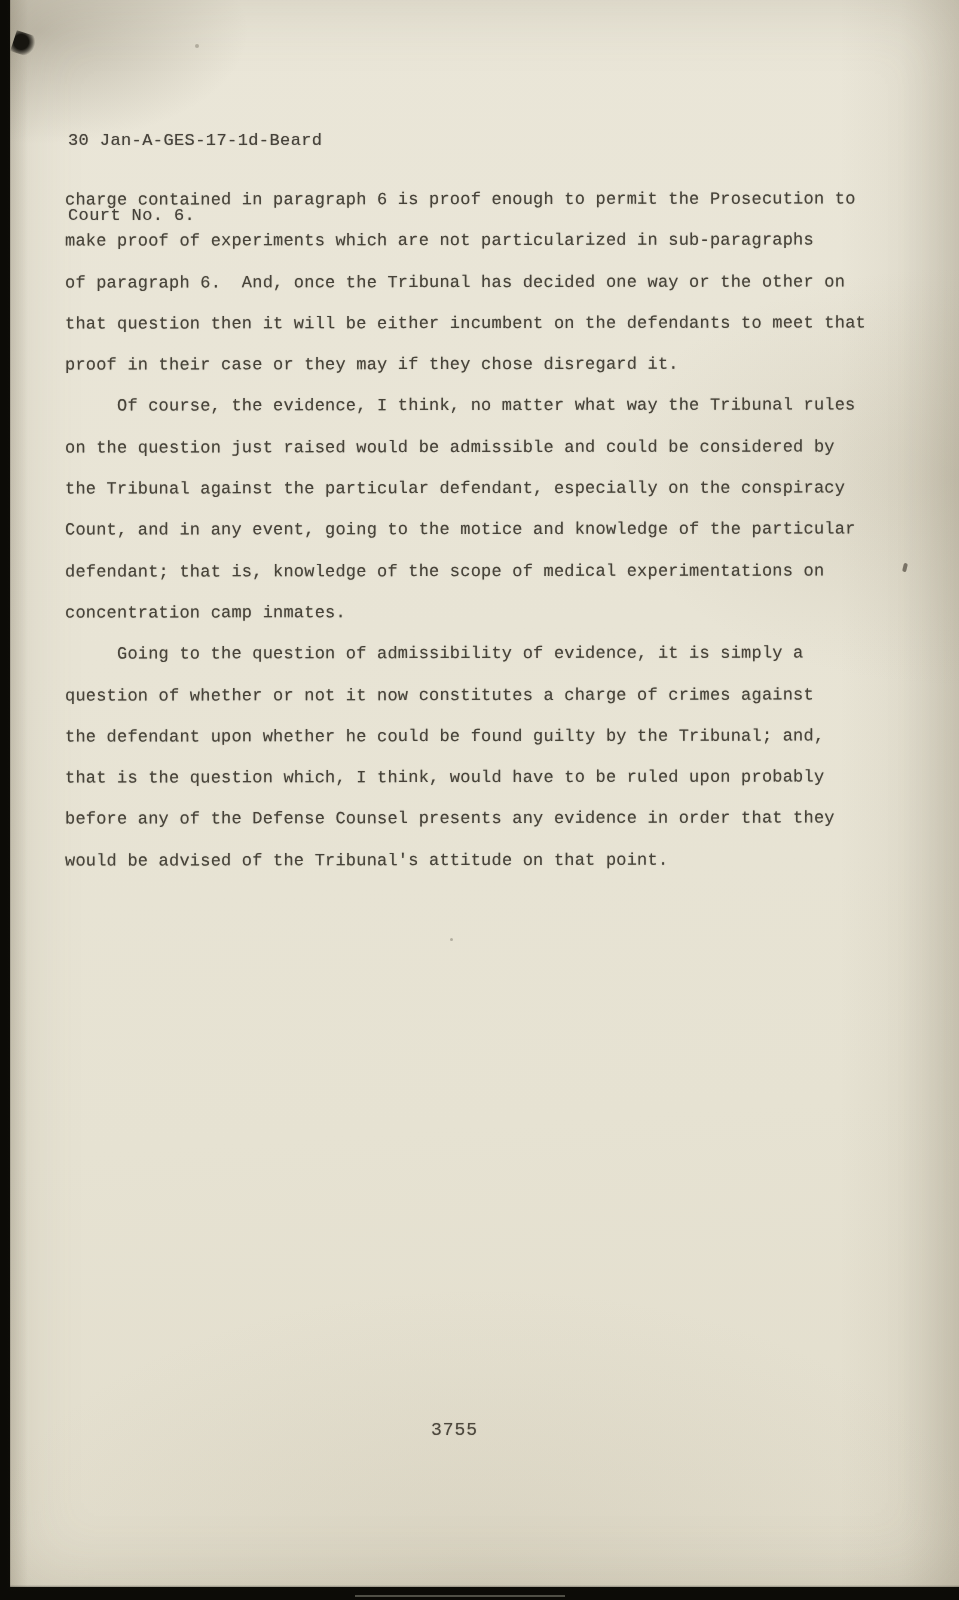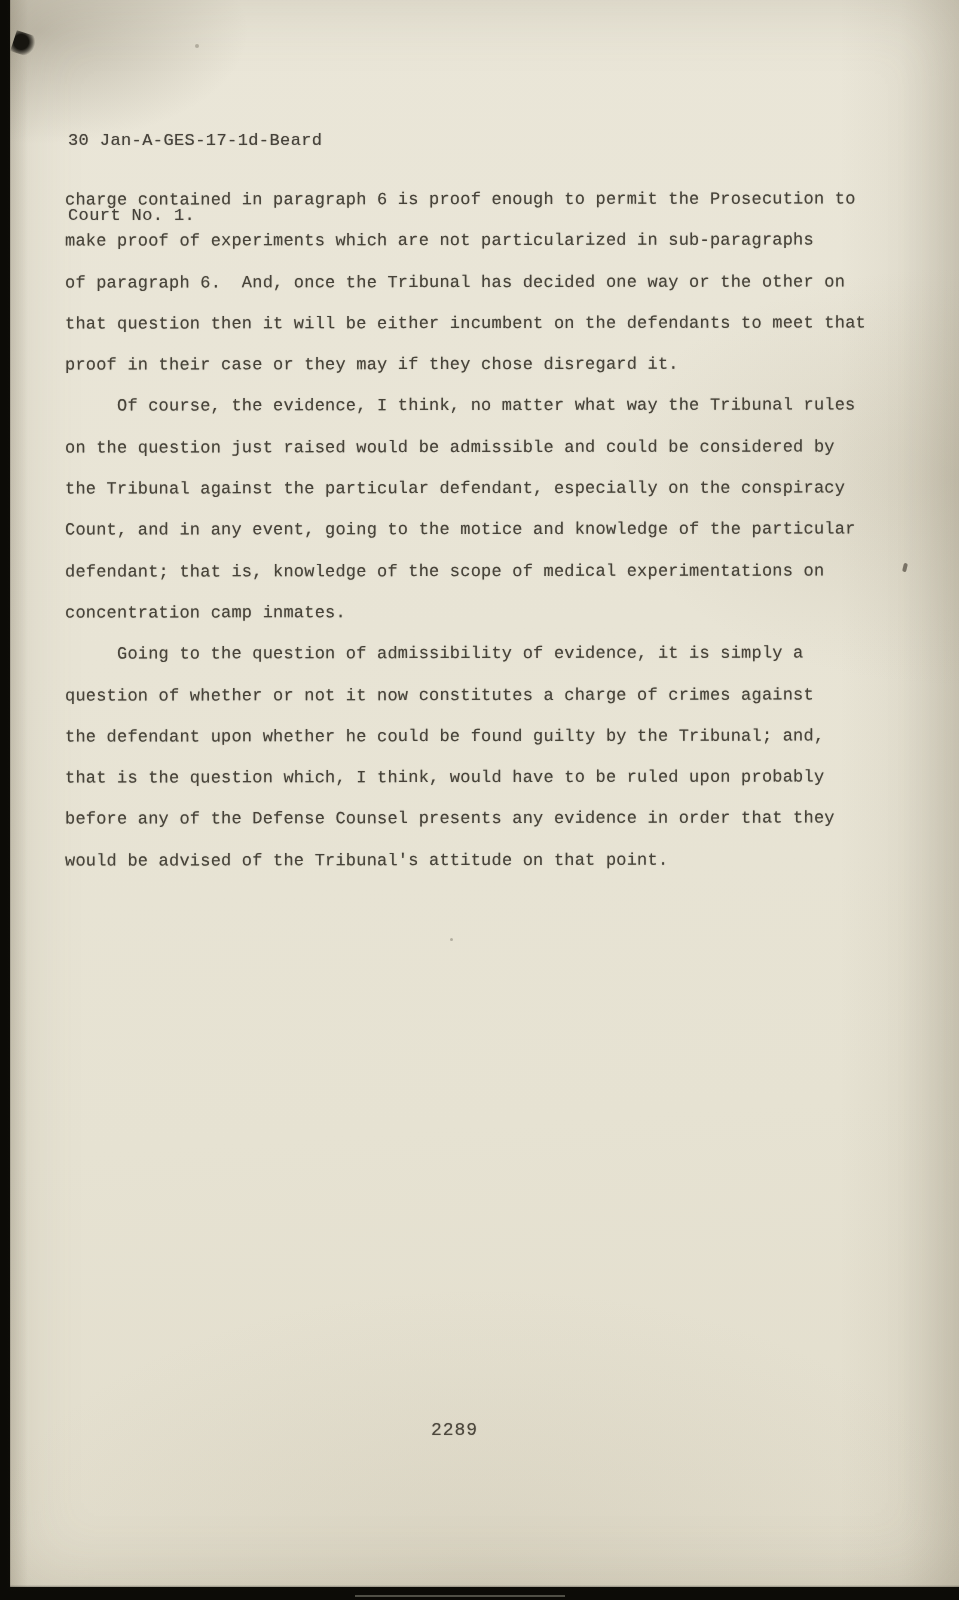--- a/index.html
+++ b/index.html
@@ -117,21 +117,21 @@
 
 <div class="scan">
   <div class="paper">
     <div class="corner-mark"></div>
     <div class="speck a"></div>
     <div class="speck b"></div>
     <div class="speck c"></div>
 
     <div class="header-block">
       <div>30 Jan-A-GES-17-1d-Beard</div>
-      <div>Court No. 1.</div>
+      <div>Court No. 6.</div>
     </div>
 
     <div class="body-text">
         <div class="line">charge contained in paragraph 6 is proof enough to permit the Prosecution to</div>
         <div class="line">make proof of experiments which are not particularized in sub-paragraphs</div>
         <div class="line">of paragraph 6.  And, once the Tribunal has decided one way or the other on</div>
         <div class="line">that question then it will be either incumbent on the defendants to meet that</div>
         <div class="line">proof in their case or they may if they chose disregard it.</div>
         <div class="line indent">Of course, the evidence, I think, no matter what way the Tribunal rules</div>
         <div class="line">on the question just raised would be admissible and could be considered by</div>
@@ -140,20 +140,20 @@
         <div class="line">defendant; that is, knowledge of the scope of medical experimentations on</div>
         <div class="line">concentration camp inmates.</div>
         <div class="line indent">Going to the question of admissibility of evidence, it is simply a</div>
         <div class="line">question of whether or not it now constitutes a charge of crimes against</div>
         <div class="line">the defendant upon whether he could be found guilty by the Tribunal; and,</div>
         <div class="line">that is the question which, I think, would have to be ruled upon probably</div>
         <div class="line">before any of the Defense Counsel presents any evidence in order that they</div>
         <div class="line">would be advised of the Tribunal's attitude on that point.</div>
       </div>
 
-    <div class="page-number">2289</div>
+    <div class="page-number">3755</div>
   </div>
 
   <div class="edge-left"></div>
   <div class="edge-bottom">
     <div class="glint"></div>
   </div>
 </div>
 
 </body></html>

